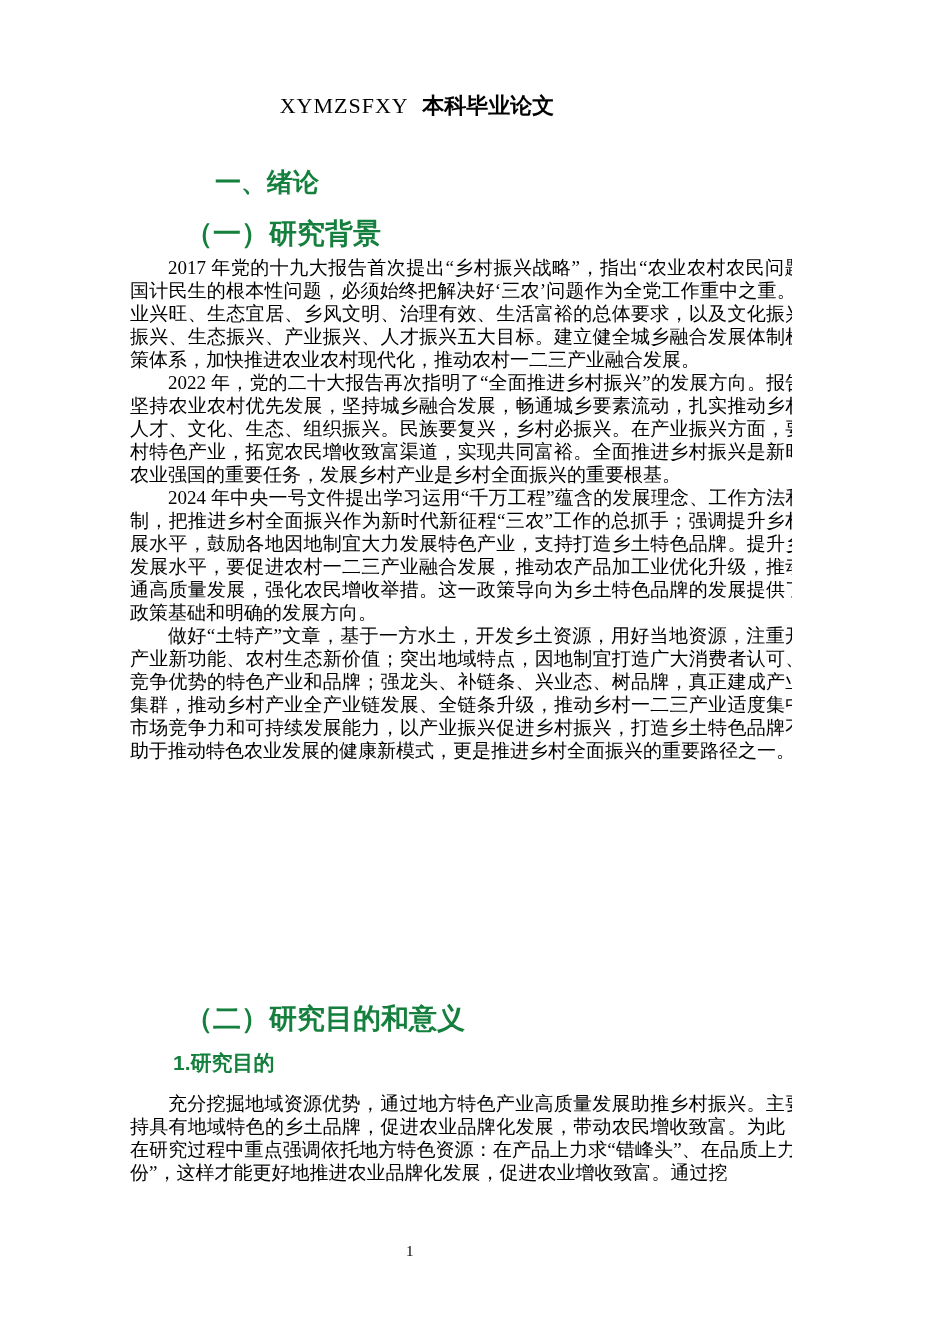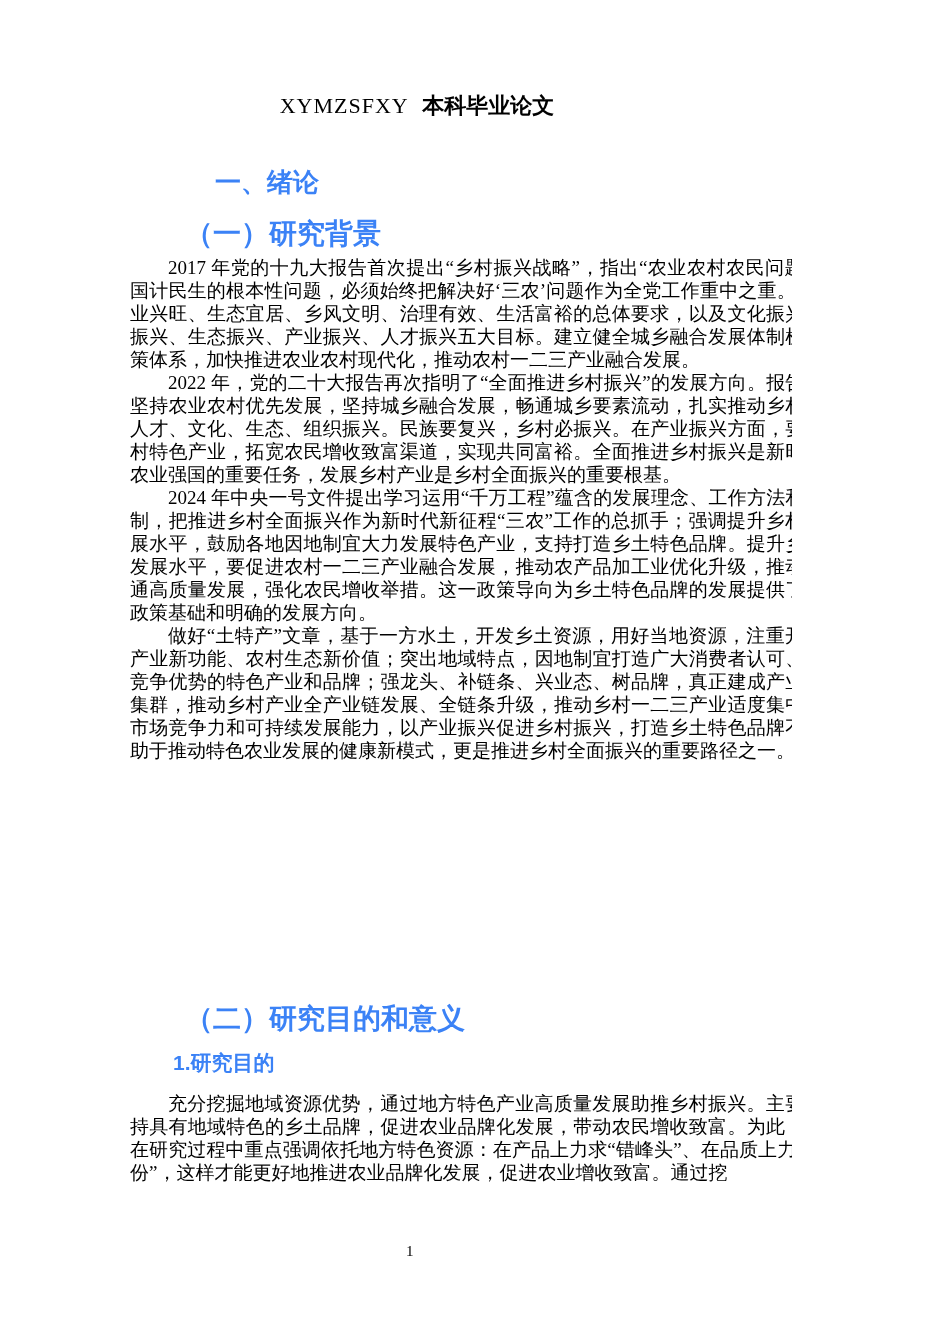--- a/index.html
+++ b/index.html
@@ -40,21 +40,21 @@
     font-family: "Liberation Serif", serif;
   }
 
   
   h1.chapter, h2.sec, h3.subsec {
     margin: 0;
     padding: 0;
     position: absolute;
     font-family: "Liberation Sans", sans-serif;
     font-weight: bold;
-    color: #3b82f6;
+    color: #15803d;
     white-space: nowrap;
   }
   h1.chapter {
     top: 165px;
     left: 215px;
     font-size: 26px;
   }
   h2.sec {
     font-size: 28px;
     left: 185px;

